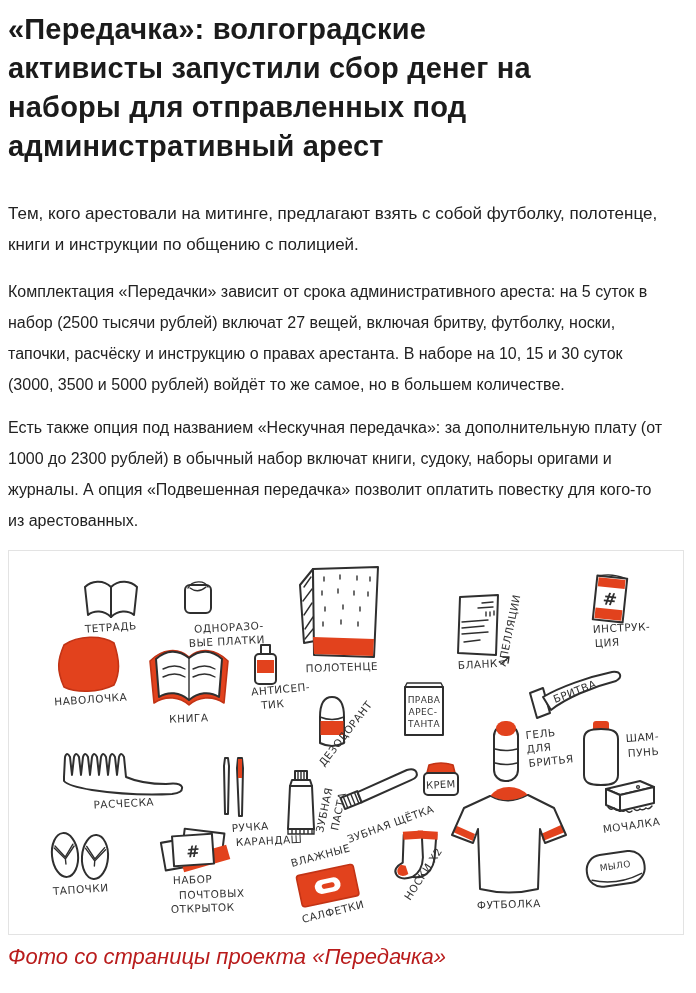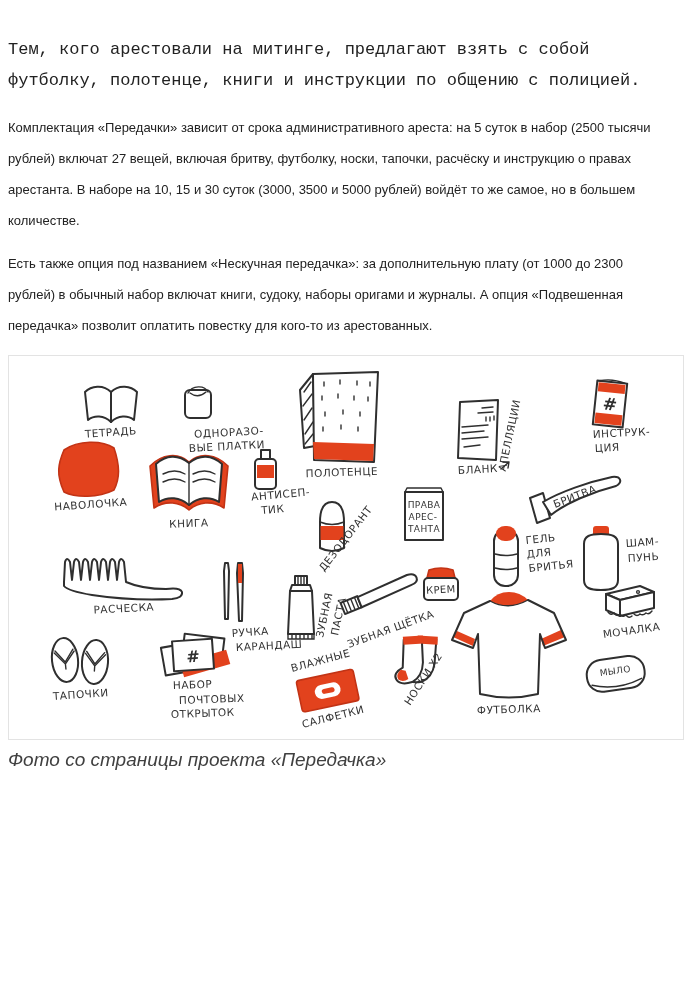--- a/index.html
+++ b/index.html
@@ -1,36 +1,42 @@
 <!DOCTYPE html>
 <html><head>
 <meta charset="utf-8">
 <style>
   html,body{margin:0;padding:0;background:#fff;}
   body{width:696px;font-family:"Liberation Sans",sans-serif;color:#222;}
   .wrap{padding:2px 8px 20px 8px;}
   h1{margin:8px 0 0 0;font-size:29px;line-height:39px;font-weight:700;color:#1b1b1b;letter-spacing:.2px;}
   h1 span{display:block;}
-  .lead{margin:32px 0 16px 0;font-size:17px;line-height:31px;color:#222;font-family:Liberation Mono, monospace;}
-  .para{margin:12px 18px 0 0;font-size:13px;line-height:31px;color:#222;}
+  .lead{margin:32px 0 16px 0;font-size:17px;line-height:31px;color:#222;}
+  .para{margin:12px 18px 0 0;font-size:16px;line-height:31px;color:#222;}
   figure{margin:14px 0 0 0;padding:0;}
   .illus-box{width:676px;height:385px;border:1px solid #e3e3e3;background:#fff;box-sizing:border-box;}
-  figcaption{margin-top:9px;font-size:19px;font-style:italic;color:#404040;}
+  figcaption{margin-top:9px;font-size:22px;font-style:italic;color:#b91c1c;}
   .lbl{font-family:"DejaVu Sans",sans-serif;font-size:10.5px;letter-spacing:.5px;fill:#333;}
   .lbl-s{font-family:"DejaVu Sans",sans-serif;font-size:9px;letter-spacing:.4px;fill:#333;}
   .ink{stroke:#2f2f2f;stroke-width:2;fill:#fff;stroke-linejoin:round;stroke-linecap:round;}
   .ink-thin{stroke:#2f2f2f;stroke-width:1.4;fill:none;stroke-linecap:round;}
   .red{fill:#e2421d;stroke:none;}
   .redline{stroke:#c23315;stroke-width:1.6;fill:#e2421d;stroke-linejoin:round;}
 </style>
 </head>
 <body>
 
 <div class="wrap">
 
+  <h1>
+    <span>«Передачка»: волгоградские</span>
+    <span>активисты запустили сбор денег на</span>
+    <span>наборы для отправленных под</span>
+    <span>административный арест</span>
+  </h1>
 
   <p class="lead">Тем, кого арестовали на митинге, предлагают взять с собой футболку, полотенце, книги и инструкции по общению с полицией.</p>
   <p class="para">Комплектация «Передачки» зависит от срока административного ареста: на 5 суток в набор (2500 тысячи рублей) включат 27 вещей, включая бритву, футболку, носки, тапочки, расчёску и инструкцию о правах арестанта. В наборе на 10, 15 и 30 суток (3000, 3500 и 5000 рублей) войдёт то же самое, но в большем количестве.</p>
   <p class="para">Есть также опция под названием «Нескучная передачка»: за дополнительную плату (от 1000 до 2300 рублей) в обычный набор включат книги, судоку, наборы оригами и журналы. А опция «Подвешенная передачка» позволит оплатить повестку для кого-то из арестованных.</p>
 
   <figure>
     <div class="illus-box">
       <svg width="674" height="383" viewBox="0 0 674 383" xmlns="http://www.w3.org/2000/svg">
 
         <g transform="translate(76,30)">

